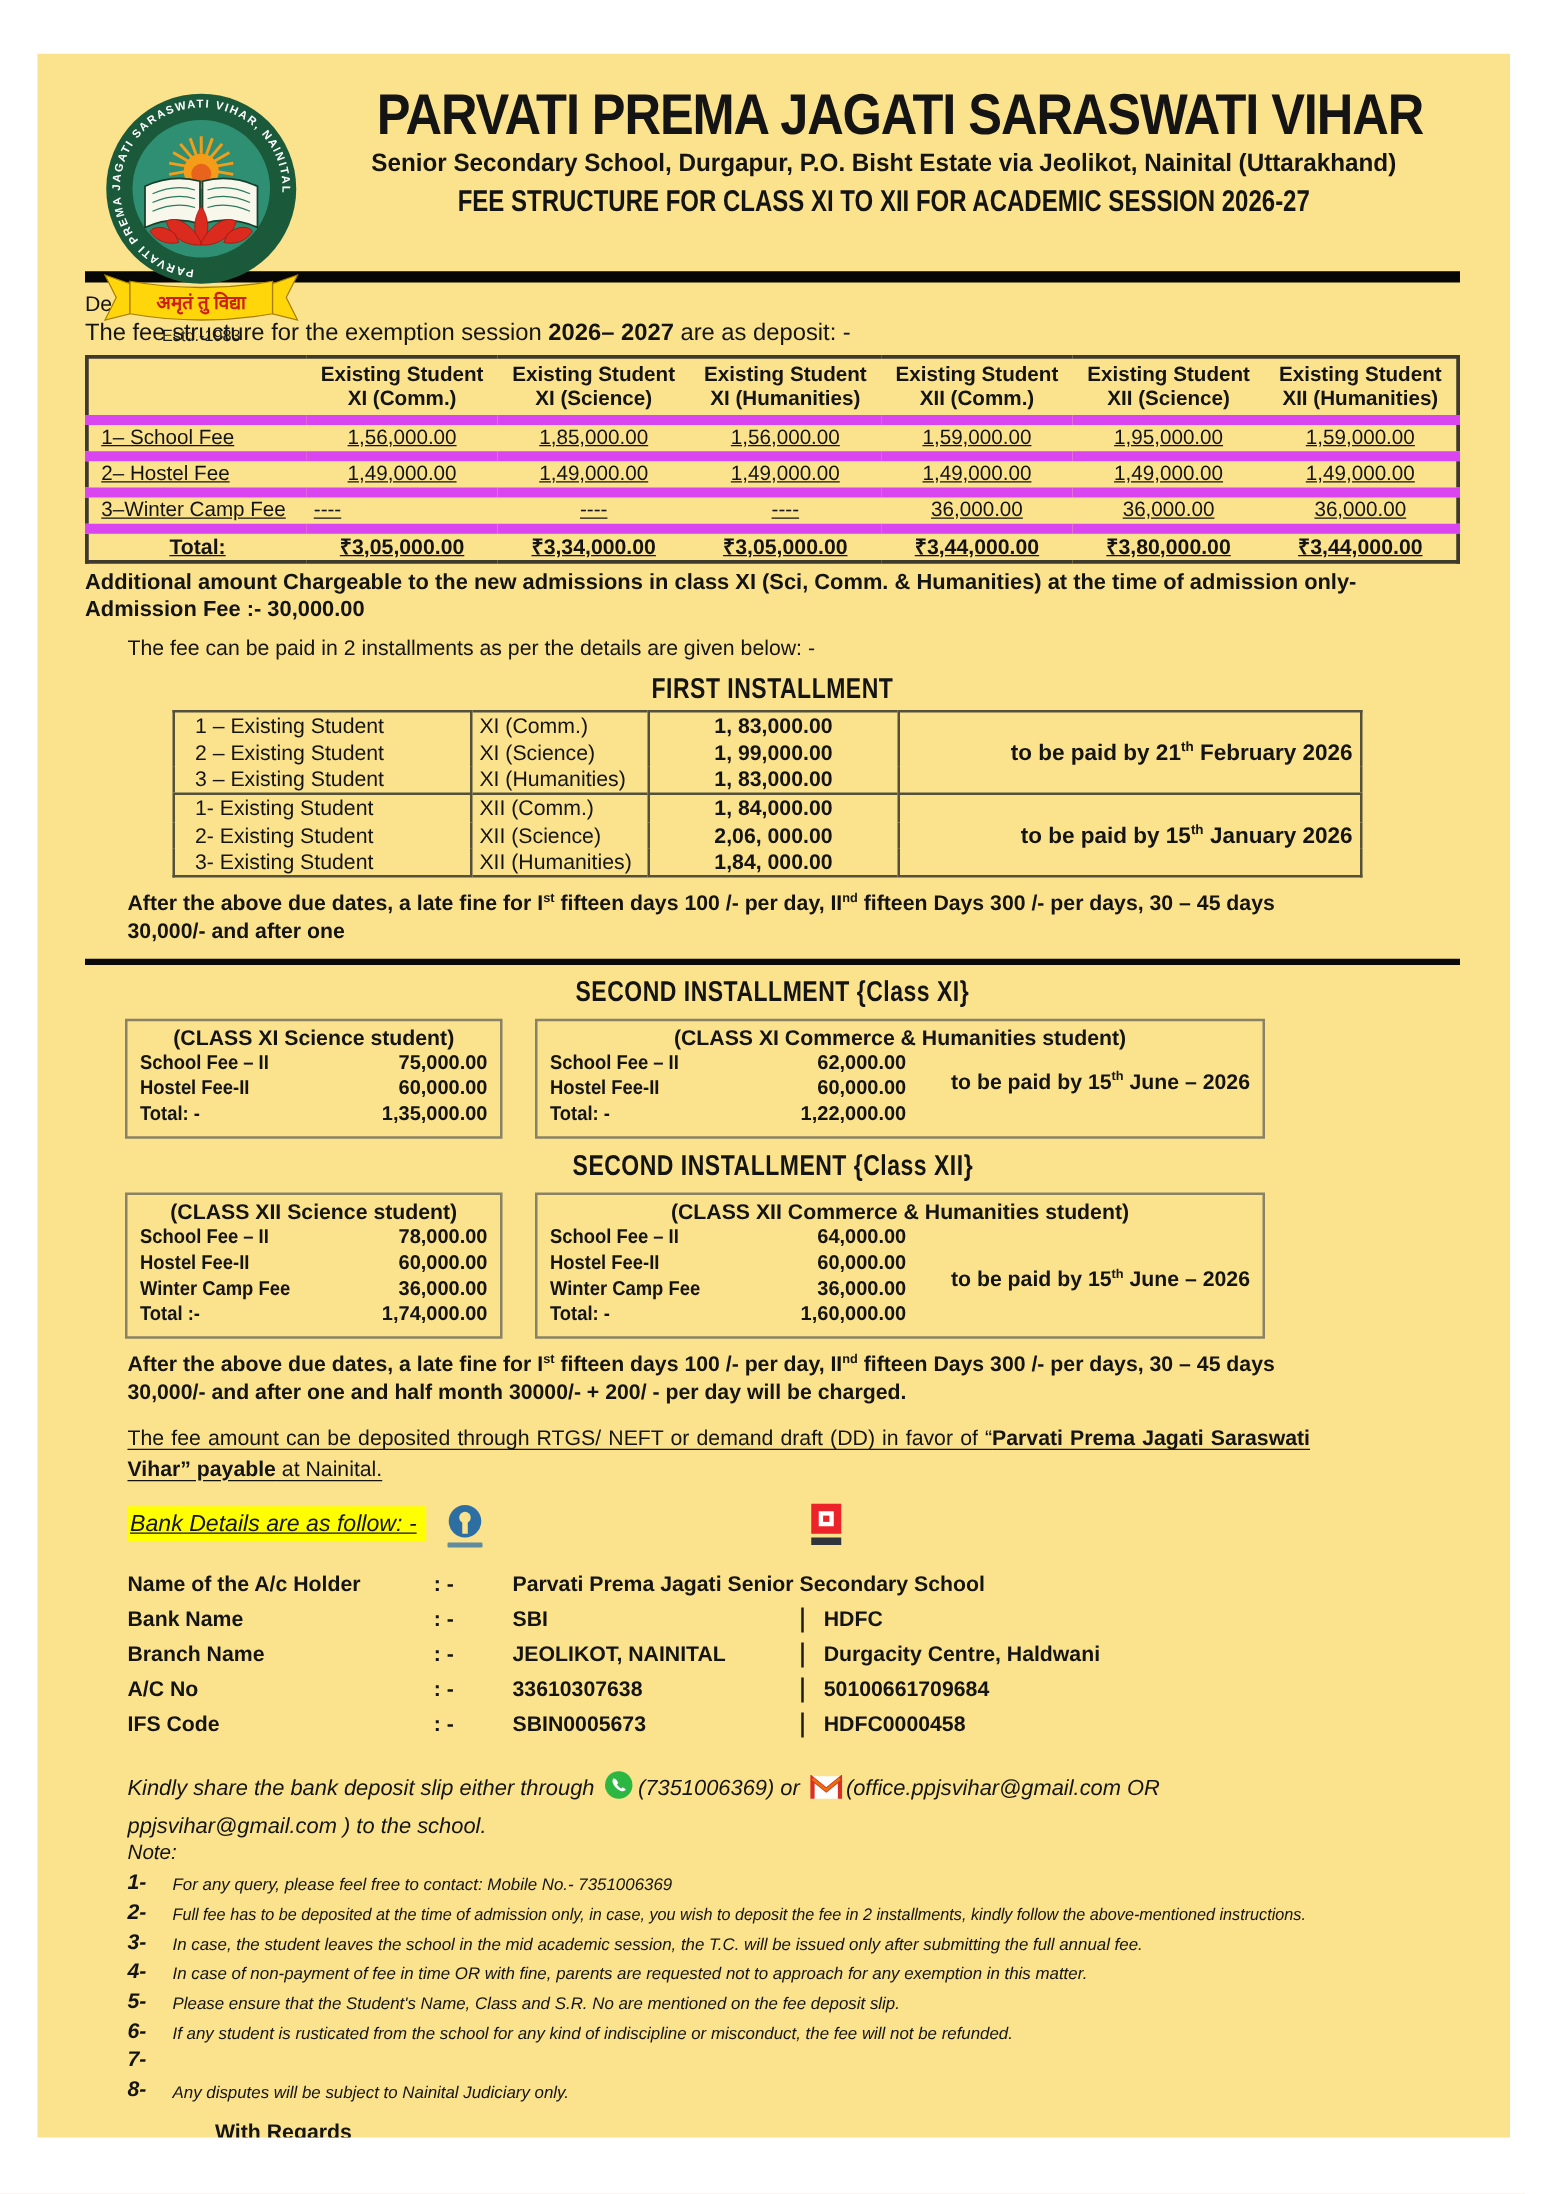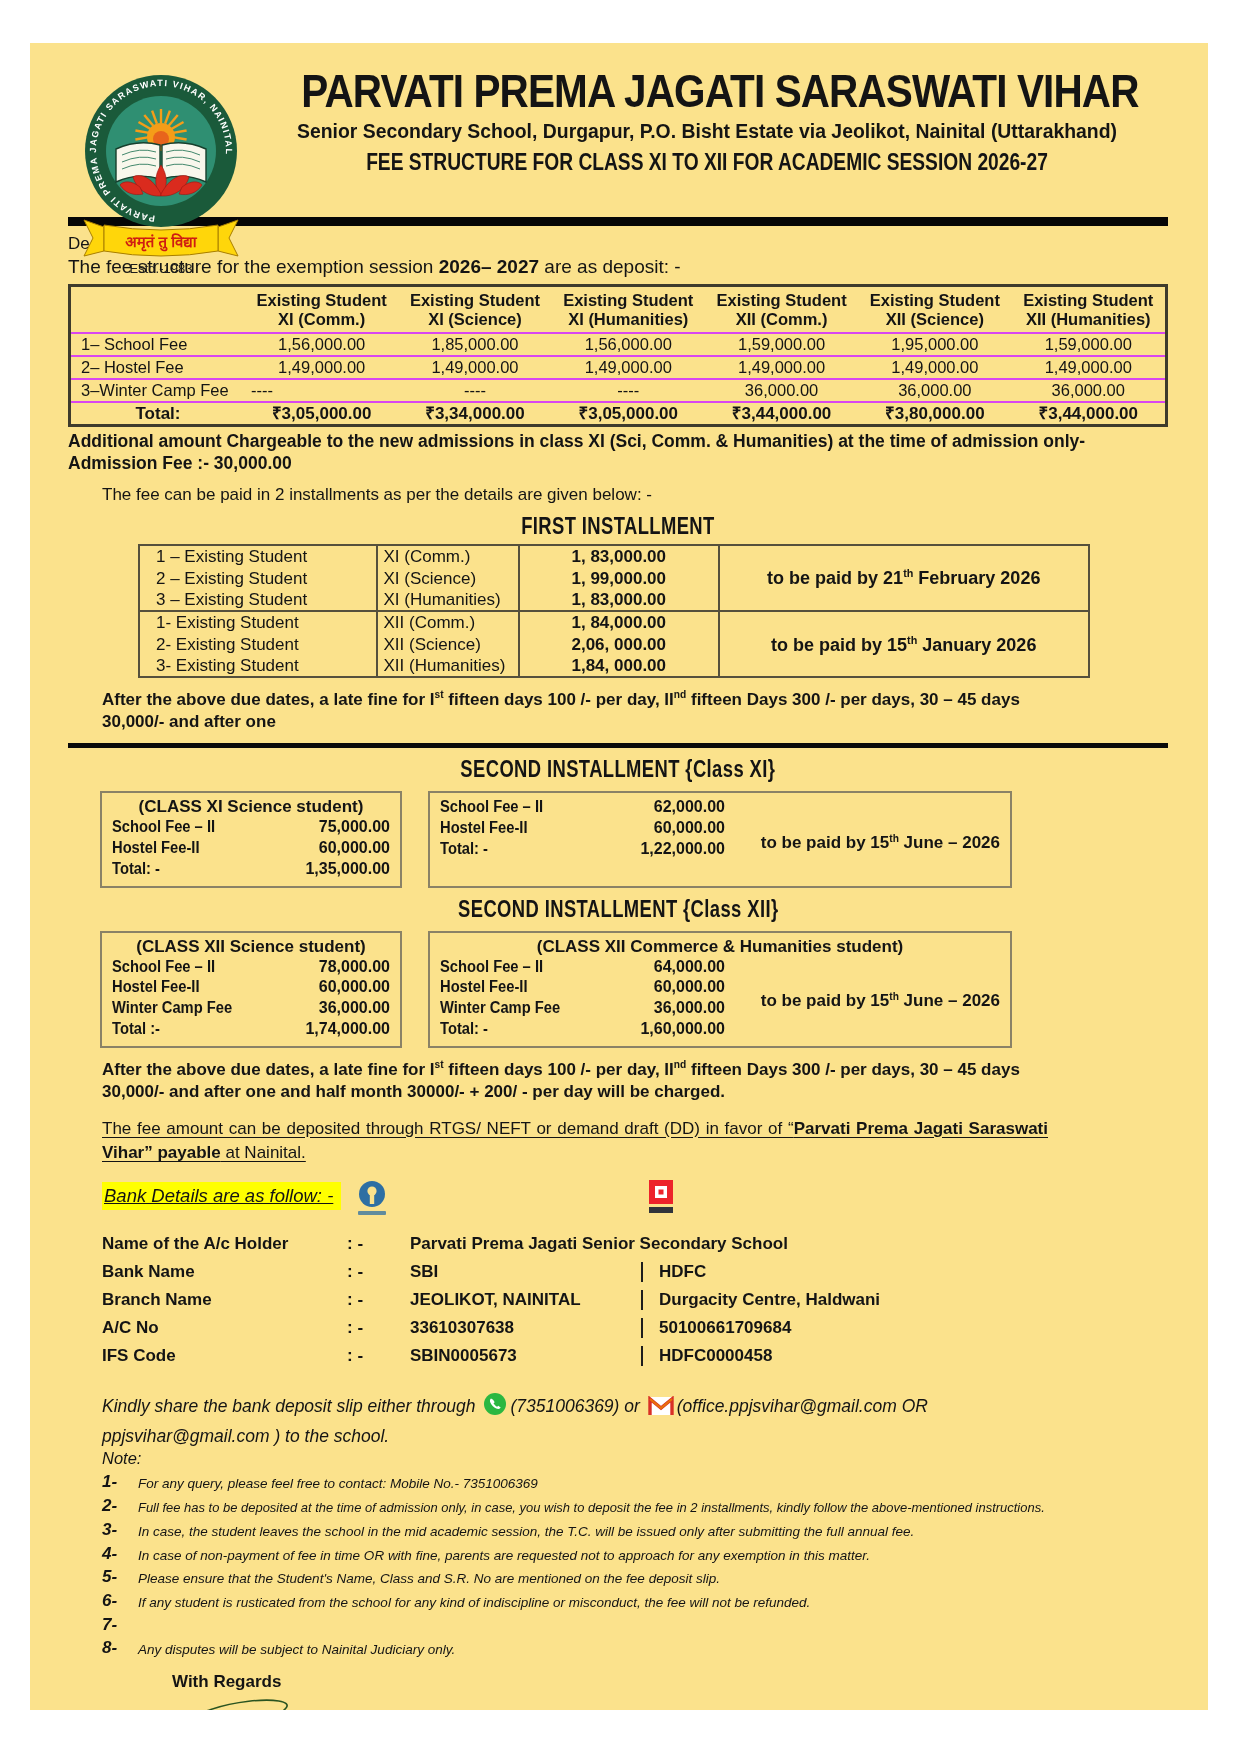--- a/index.html
+++ b/index.html
@@ -17,38 +17,38 @@
   .black-bar{height:9px;background:#060606;margin-top:12px;}
 
   .salutation{font-size:17px;margin-top:8px;}
   .intro-line{font-size:19px;margin-top:2px;}
   .b{font-weight:bold;}
 
   
   table.fee{width:100%;border-collapse:collapse;margin-top:6px;border:3px solid #3e3b2c;}
   table.fee th, table.fee td{border:0;padding:1px 4px;font-size:16.5px;text-align:center;line-height:1.15;}
   table.fee thead th{font-weight:bold;padding-top:4px;padding-bottom:3px;}
-  table.fee tbody tr td{border-top:2px solid #d946ef;}
+  table.fee tbody tr td{border-top:8px solid #d946ef;text-decoration:underline;}
   table.fee .rowlabel{text-align:left;padding-left:10px;white-space:nowrap;}
   table.fee .dashleft{text-align:left;padding-left:6px;}
   table.fee tr.total td{font-weight:bold;font-size:17px;}
 
   .add-note{font-size:17.5px;font-weight:bold;margin-top:4px;line-height:1.25;}
   .pay2{font-size:17px;margin-left:34px;margin-top:10px;}
 
   .cond-heading{text-align:center;font-size:23px;font-weight:bold;margin-top:8px;}
   .cond-heading span{display:inline-block;transform:scaleX(0.80);white-space:nowrap;letter-spacing:0.5px;}
 
   
   table.inst{border-collapse:collapse;margin:4px 0 0 70px;width:952px;border:2px solid #55503c;}
   table.inst td{font-size:17px;padding:0px 6px;line-height:1.14;}
   table.inst .c-name{width:25%;padding-left:16px;}
   table.inst .c-class{width:15%;border-left:2px solid #55503c;}
   table.inst .c-amt{width:21%;border-left:2px solid #55503c;text-align:center;font-weight:bold;}
-  table.inst .c-due{width:39%;border-left:2px solid #55503c;text-align:center;font-weight:bold;font-size:18px;}
+  table.inst .c-due{width:39%;border-left:2px solid #55503c;text-align:right;font-weight:bold;font-size:18px;}
   table.inst tr.grp td{border-top:2px solid #55503c;}
   table.inst td{padding-top:1px;padding-bottom:1px;}
 
   .fine{font-size:17px;font-weight:bold;margin:10px 0 0 34px;width:920px;line-height:1.3;}
   .rule{height:5px;background:#0a0a0a;margin-top:10px;}
 
   
   .boxes{display:flex;margin-left:32px;margin-top:8px;}
   .sbox{border:2px solid #8a8266;padding:4px 10px 6px 10px;position:relative;}
   .sbox-sm{width:278px;margin-right:26px;}
@@ -292,20 +292,21 @@
         <div class="sbox-row">
             <span class="sb-l">Hostel Fee-II</span>
             <span class="sb-a">60,000.00</span>
           </div>
         <div class="sbox-row">
             <span class="sb-l">Total: -</span>
             <span class="sb-a">1,35,000.00</span>
           </div>
       </div>
       <div class="sbox sbox-lg">
+        <div class="sbox-title">(CLASS XI Commerce &amp; Humanities student)</div>
         <div class="sbox-row">
             <span class="sb-l">School Fee – II</span>
             <span class="sb-a">62,000.00</span>
           </div>
         <div class="sbox-row">
             <span class="sb-l">Hostel Fee-II</span>
             <span class="sb-a">60,000.00</span>
           </div>
         <div class="sbox-row">
             <span class="sb-l">Total: -</span>

